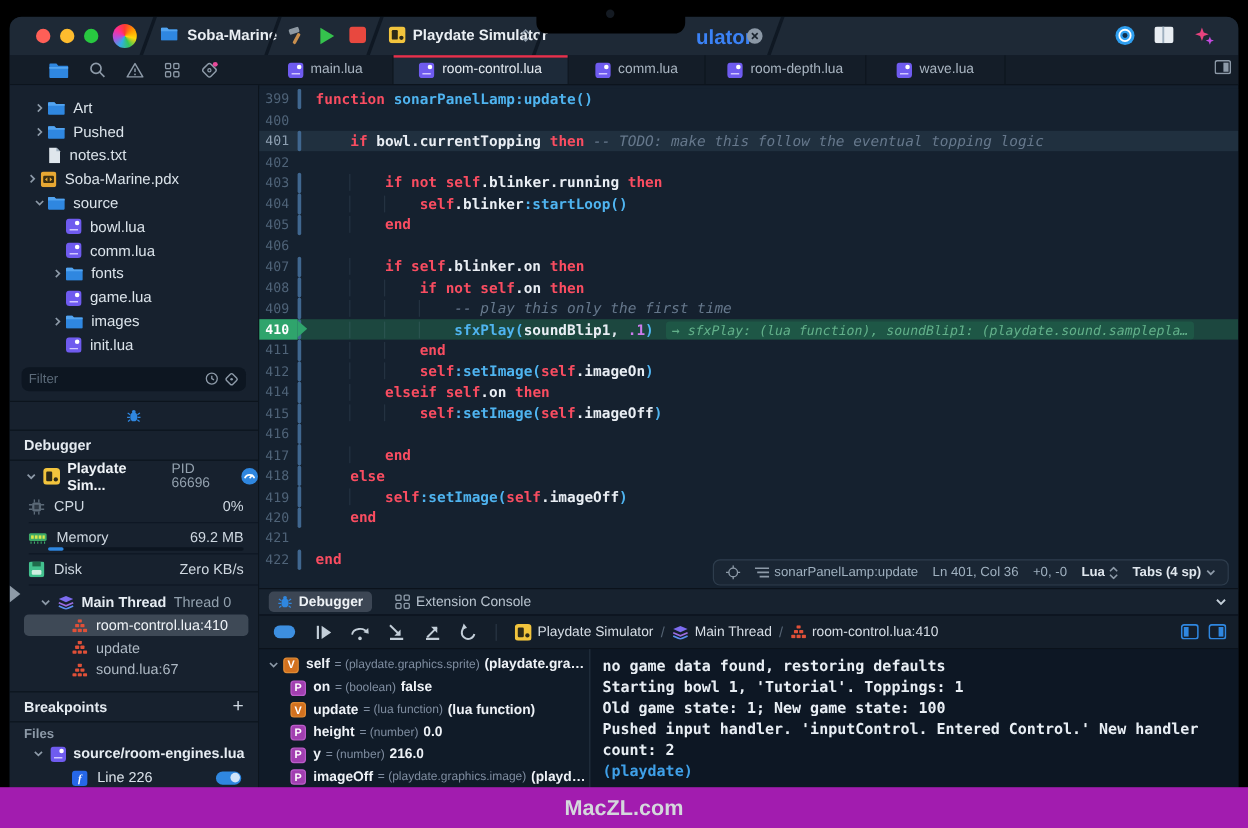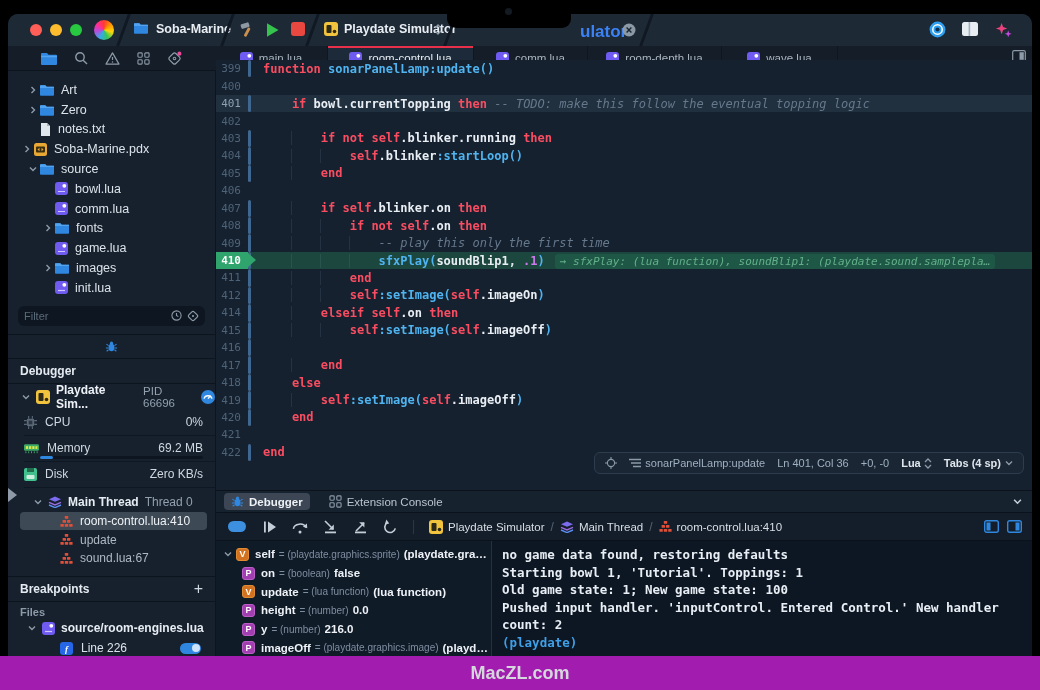--- a/index.html
+++ b/index.html
@@ -51,21 +51,21 @@
   .membar i{position:absolute;left:0;top:0;height:3px;width:13px;background:#2f87e0;border-radius:2px;}
   .framerow{height:18.5px;display:flex;align-items:center;font-size:12px;color:#aeb9c4;}
   .framerow.sel{background:#3e4956;border-radius:4px;margin:0 8px 0 12px;color:#eef2f6;}
   .bp-file{height:20px;display:flex;align-items:center;font-size:12px;font-weight:700;color:#e6ecf2;}
   .bp-line{height:19.5px;display:flex;align-items:center;font-size:12px;color:#dbe3ea;position:relative;}
   .toggle{position:absolute;right:14px;width:21px;height:11px;border-radius:6px;background:#2f87e0;}
   .toggle i{position:absolute;right:1.5px;top:1.5px;width:8px;height:8px;border-radius:50%;background:#cfe4fa;}
   .edgeptr{position:absolute;left:0;top:474px;width:0;height:0;border-top:7px solid transparent;
            border-bottom:7px solid transparent;border-left:9px solid #8e9aa7;z-index:40;}
   
-  .editor{position:absolute;left:208px;top:46px;right:0;height:419px;background:#15212f;overflow:hidden;}
+  .editor{position:absolute;left:208px;top:60px;right:0;height:419px;background:#15212f;overflow:hidden;}
   .cl{height:17.45px;display:flex;align-items:center;position:relative;}
   .cl .g{width:32px;flex:0 0 32px;text-align:right;padding-right:7px;font:11px "DejaVu Sans Mono",monospace;
          color:#4f6378;position:relative;height:100%;display:flex;align-items:center;justify-content:flex-end;box-sizing:border-box;}
   .chg{width:3px;flex:0 0 3px;height:100%;background:#40678f;border-radius:2px;}
   .chg.off{background:transparent;}
   .ct{flex:1;position:relative;font:600 12px "DejaVu Sans Mono",monospace;white-space:pre;color:#dfe7ee;}
   .ig{position:absolute;top:0;bottom:0;width:1px;background:rgba(130,155,180,.14);}
   .cl.cur{background:#20303f;}
   .cl.cur .g{color:#8ea0b2;}
   .cl.exec{background:rgba(48,160,104,.30);}
@@ -315,21 +315,21 @@
                   <path d="M2.5 1l3 3-3 3" stroke="#8d9aa8" stroke-width="1.4" fill="none"></path>
                 </svg>
               </span>
             </span>
             <span class="ic">
               <svg width="14" height="12" viewBox="0 0 16 13">
                 <path d="M0 2a1 1 0 011-1h5l1.6 1.7H15a1 1 0 011 1V12a1 1 0 01-1 1H1a1 1 0 01-1-1z" fill="#2f87e0"></path>
                 <path d="M0 2a1 1 0 011-1h5l1.6 1.7H16v1.6H0z" fill="#53a4f0"></path>
               </svg>
             </span>
-            <span class="lbl">Zero</span>
+            <span class="lbl">Pushed</span>
           </div>
           <div class="trow" style="padding-left: 18px;">
             <span class="chev"></span>
             <span class="ic">
               <svg width="11" height="13" viewBox="0 0 11 13">
                 <path d="M1 0h6l3 3v10H1z" fill="#dfe6ec"></path>
                 <path d="M7 0l3 3H7z" fill="#9fb0bf"></path>
               </svg>
             </span>
             <span class="lbl">notes.txt</span>

